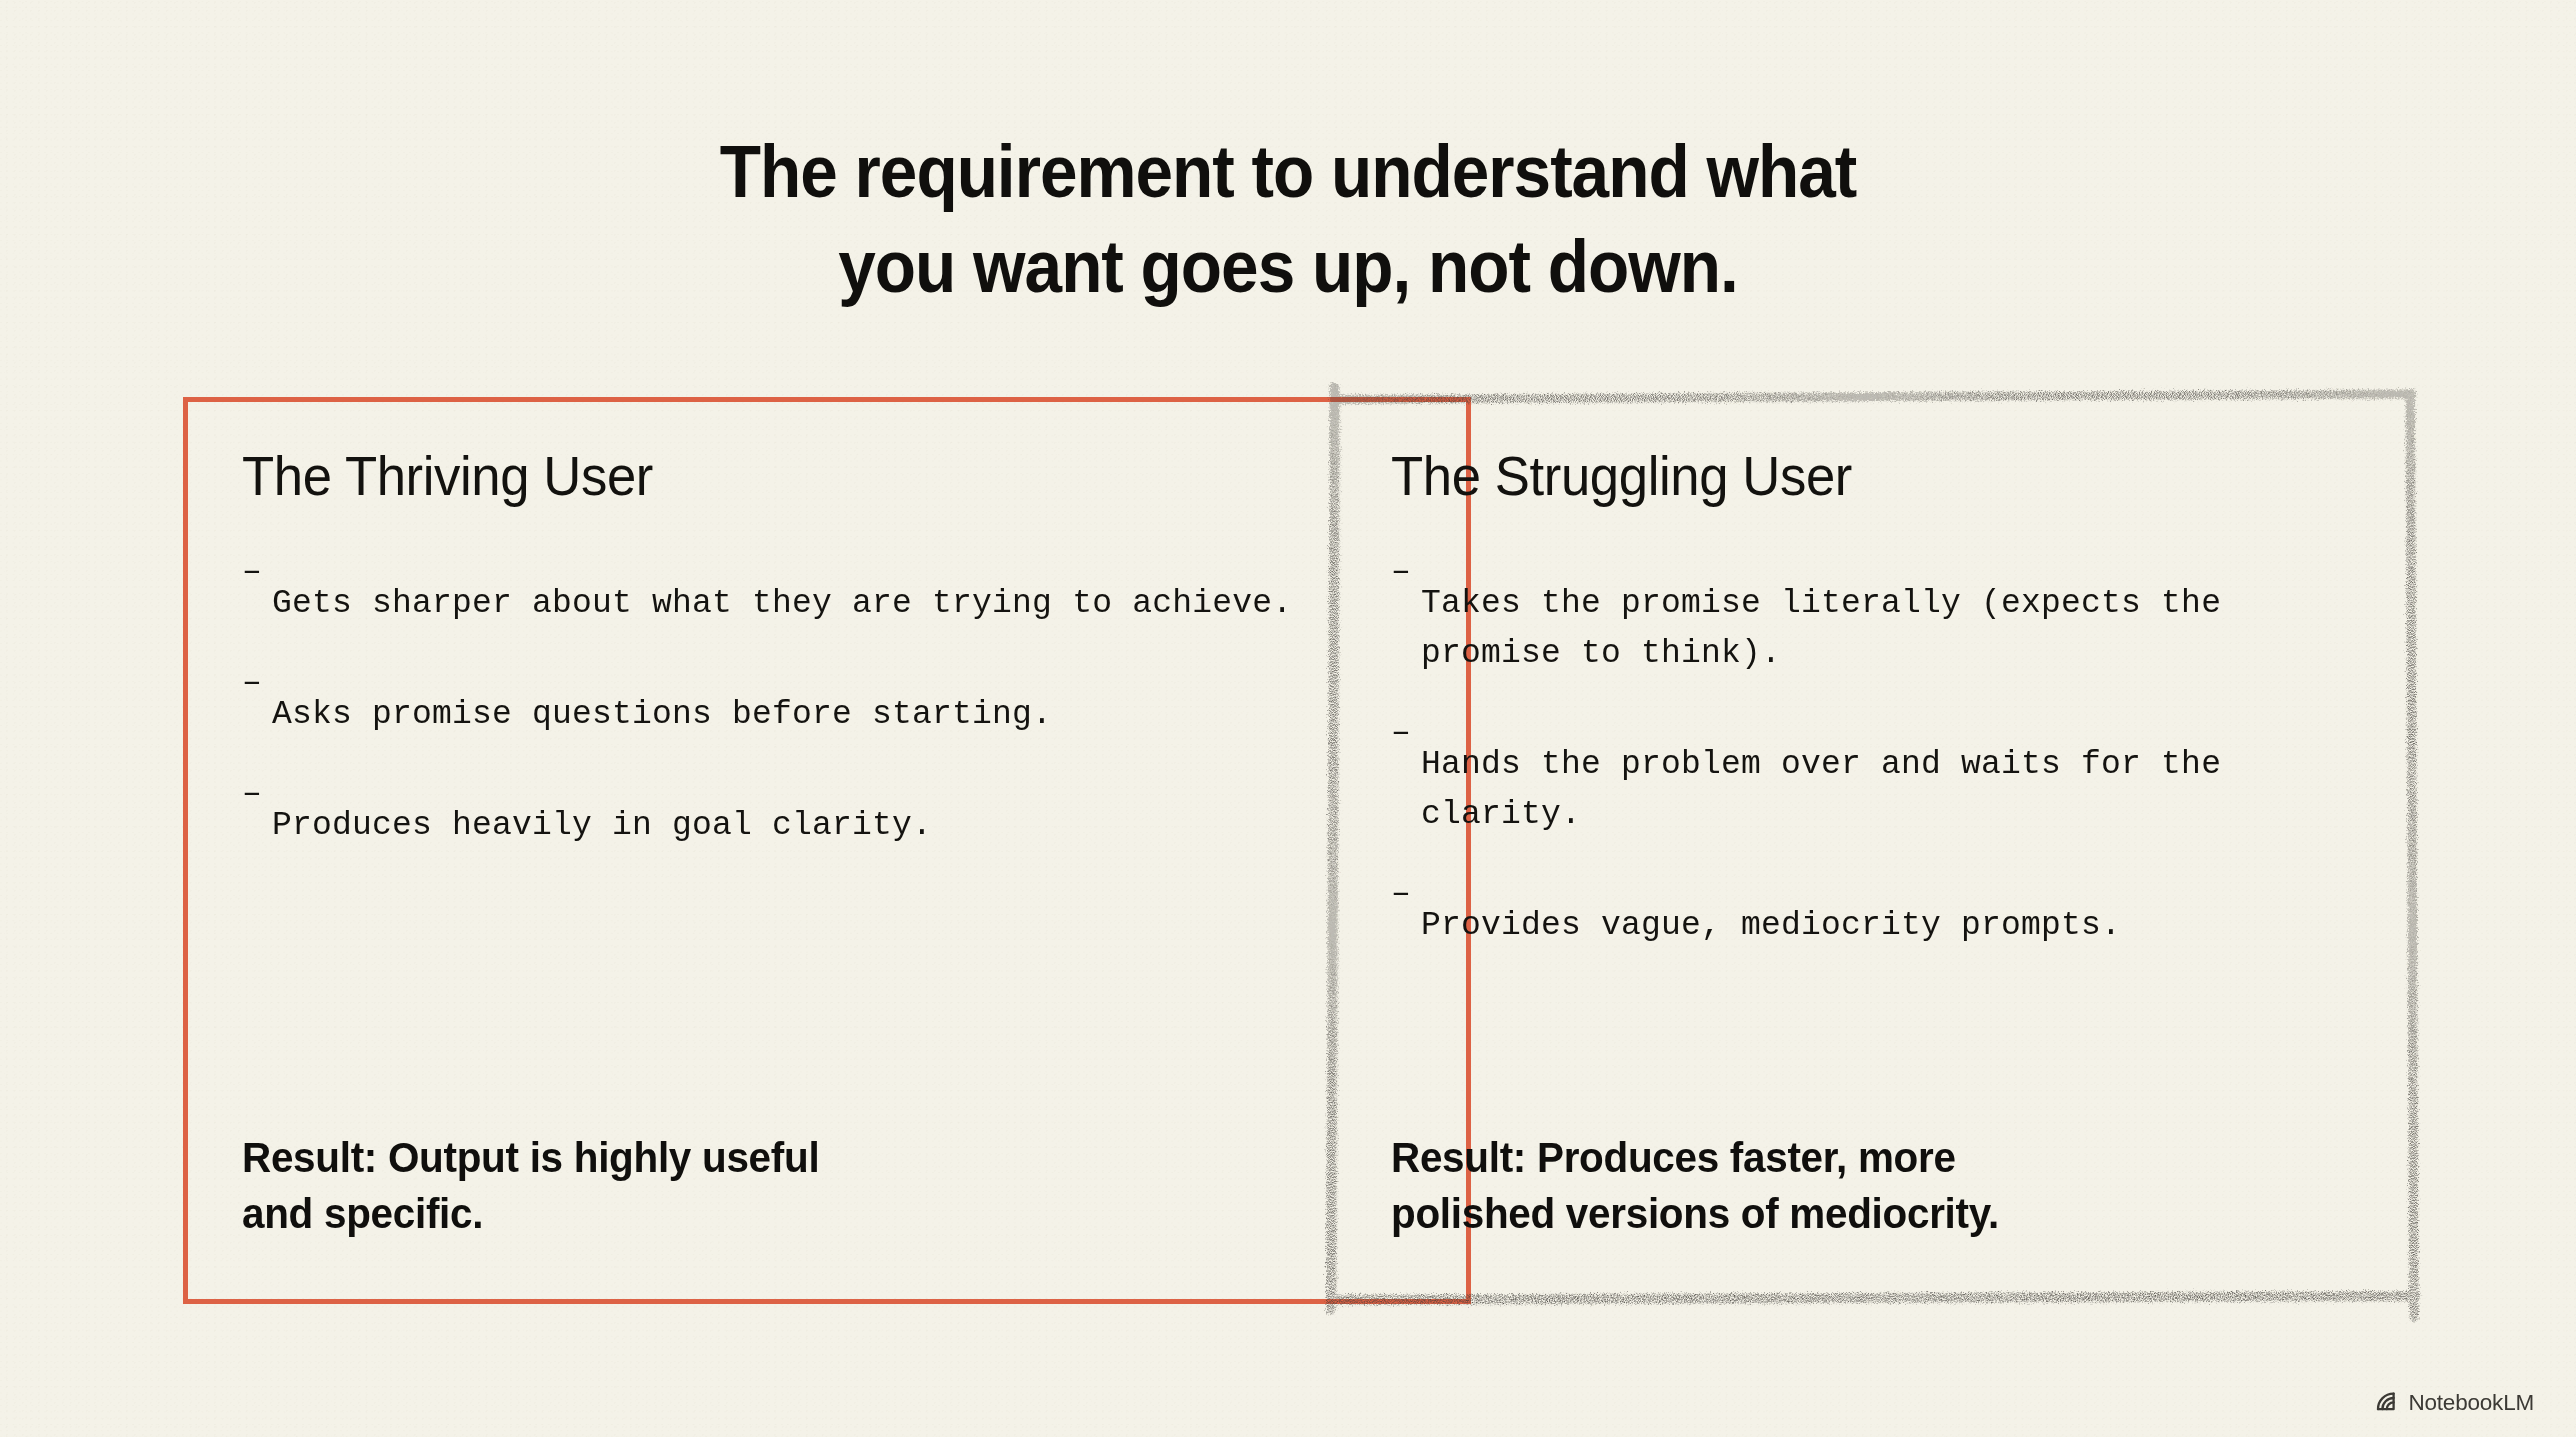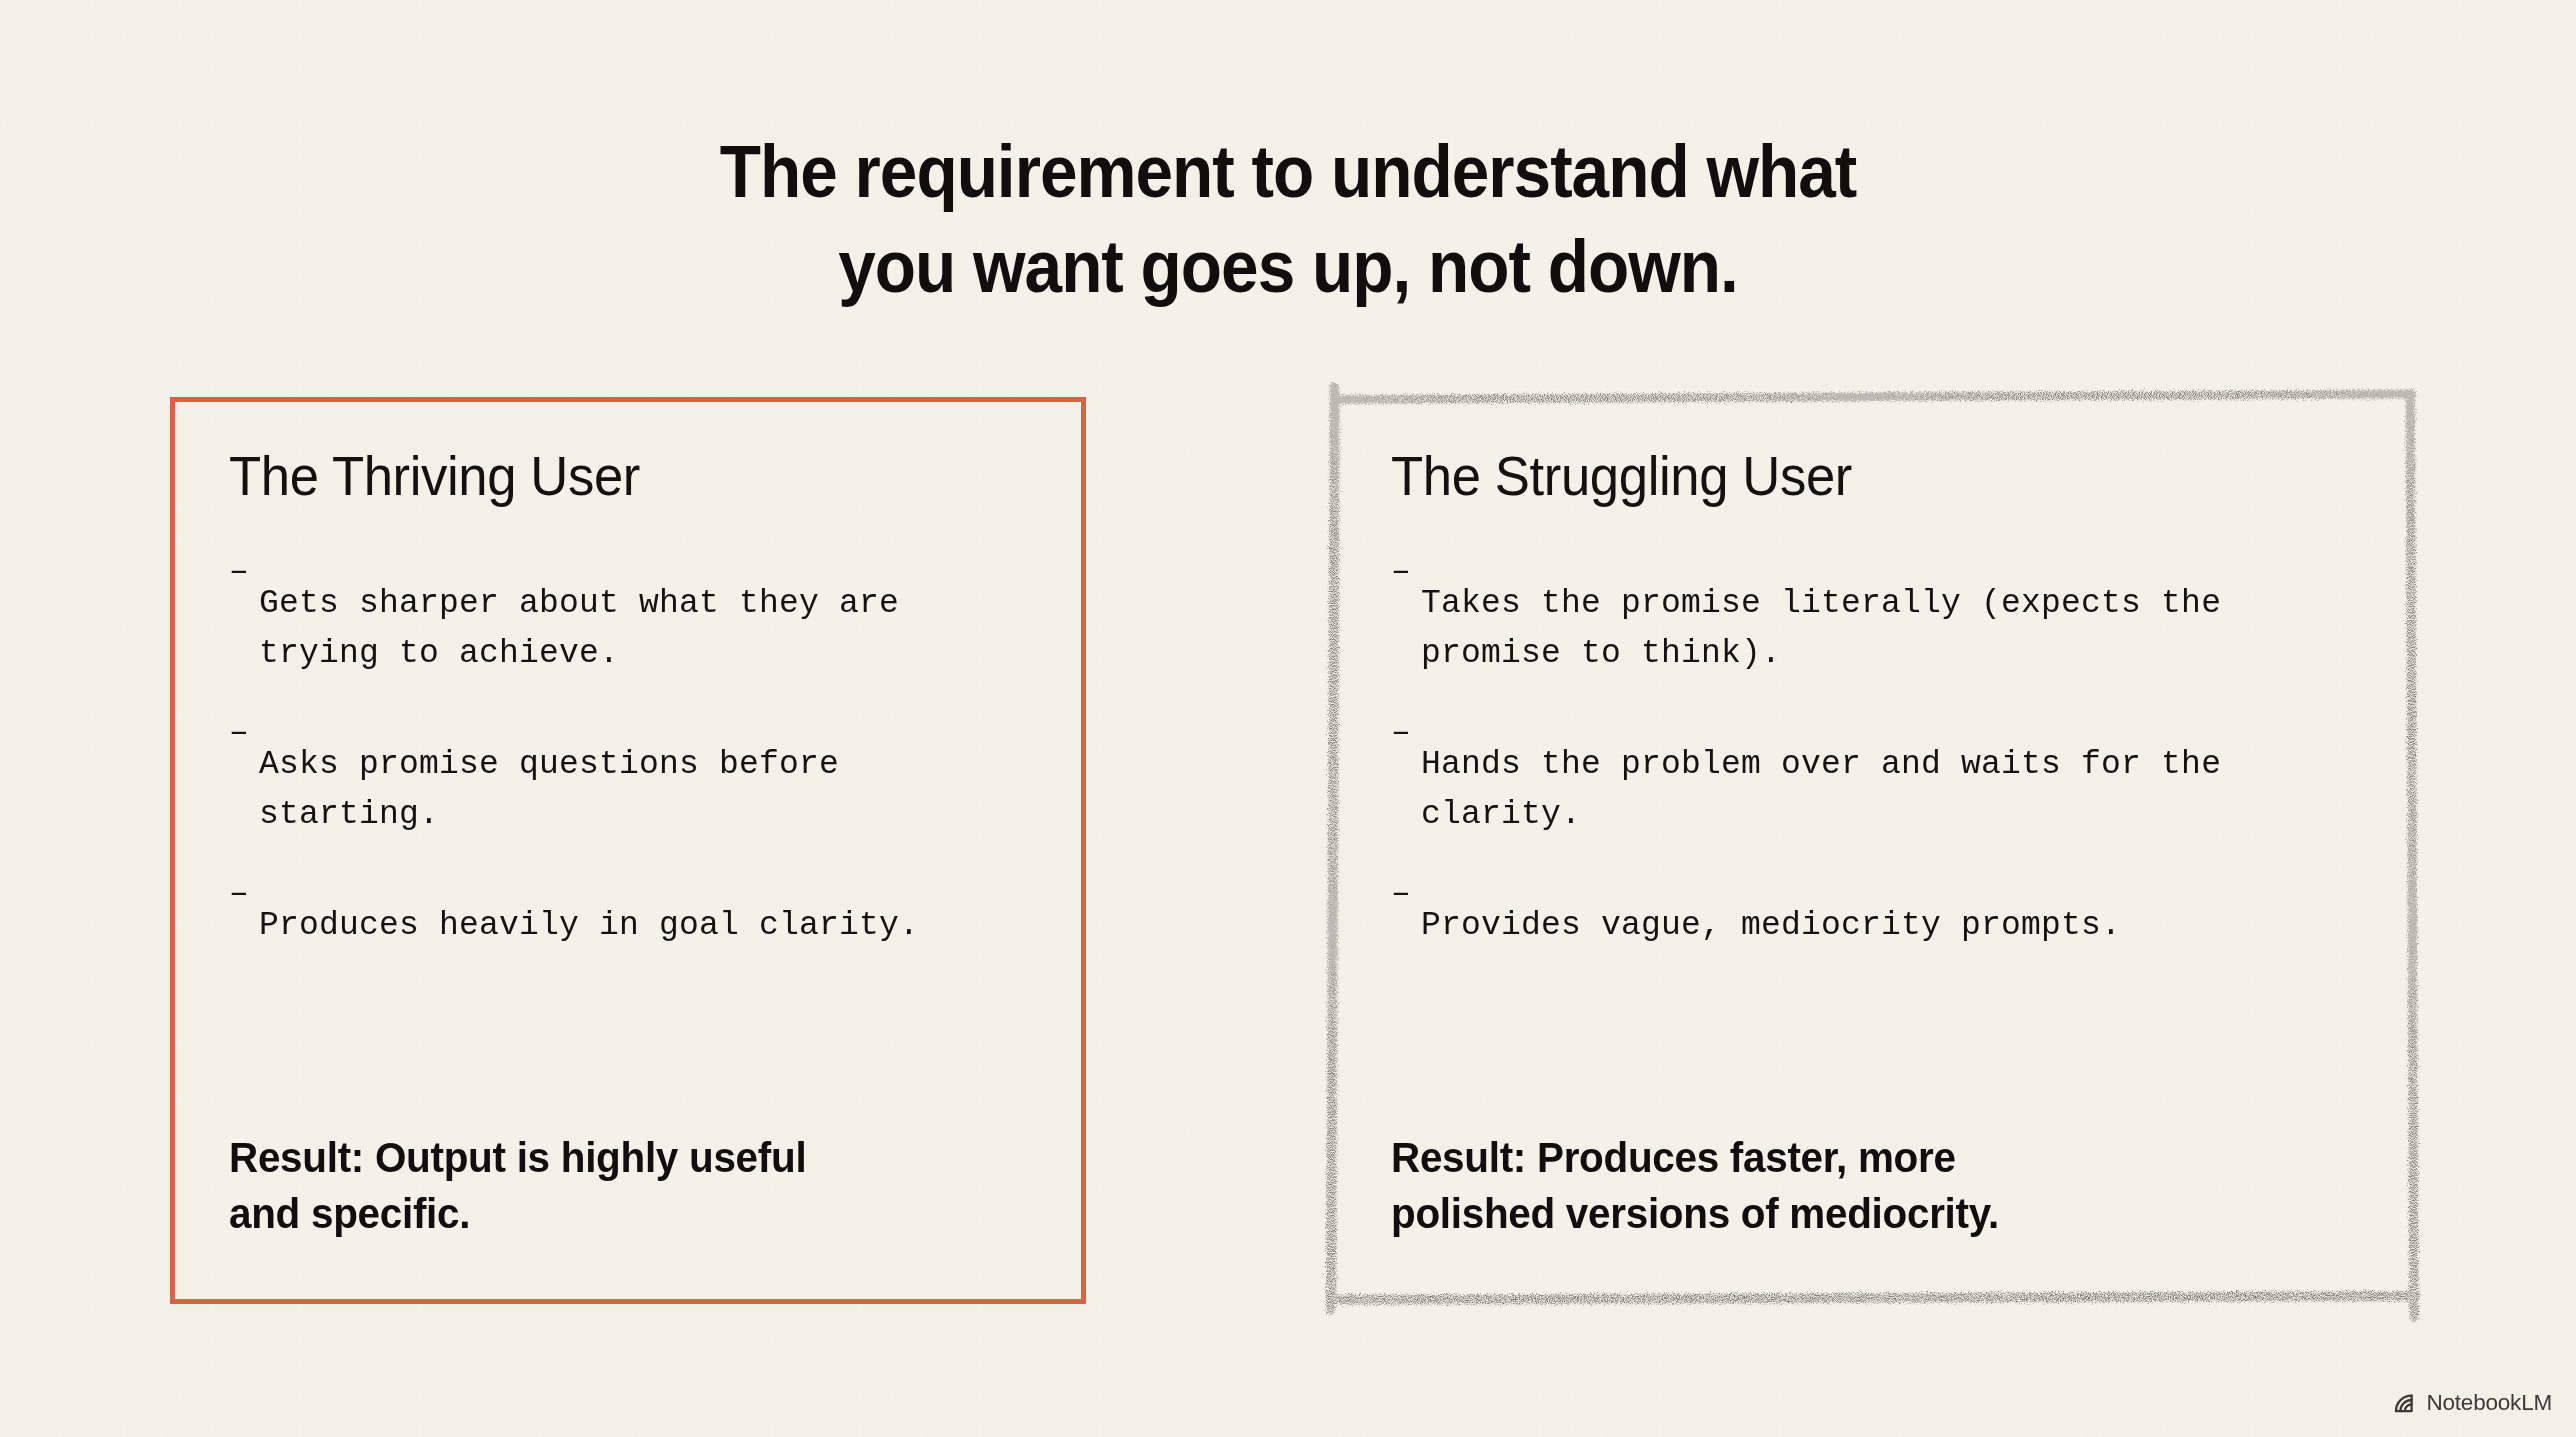--- a/index.html
+++ b/index.html
@@ -55,21 +55,21 @@
   }
 
   
   .card {
     position: absolute;
     top: 397px;
     height: 907px;
     padding: 47px 54px 0 59px;
   }
 
-  .card-left  { left: 170px;  width: 916px; }
+  .card-left  { left: 183px;  width: 1288px; }
   .card-right { left: 1332px; width: 1078px; }
 
   
   .border-orange {
     position: absolute;
     inset: 0;
     border: 5.4px solid #dd6245;
     pointer-events: none;
   }
 
@@ -134,24 +134,24 @@
     color: #100f0d;
     letter-spacing: -0.3px;
     transform: scaleX(.94);
     transform-origin: 0 50%;
     white-space: pre-line;
   }
 
   
   .watermark {
     position: absolute;
-    right: 24px;
+    right: 42px;
     bottom: 21.6px;
     display: flex;
-    align-items: flex-end;
+    align-items: flex-start;
     gap: 9px;
     opacity: .88;
   }
 
   .watermark-label {
     font-family: "Liberation Sans", sans-serif;
     font-size: 22.5px;
     font-weight: 500;
     color: #23211d;
     letter-spacing: -0.2px;

